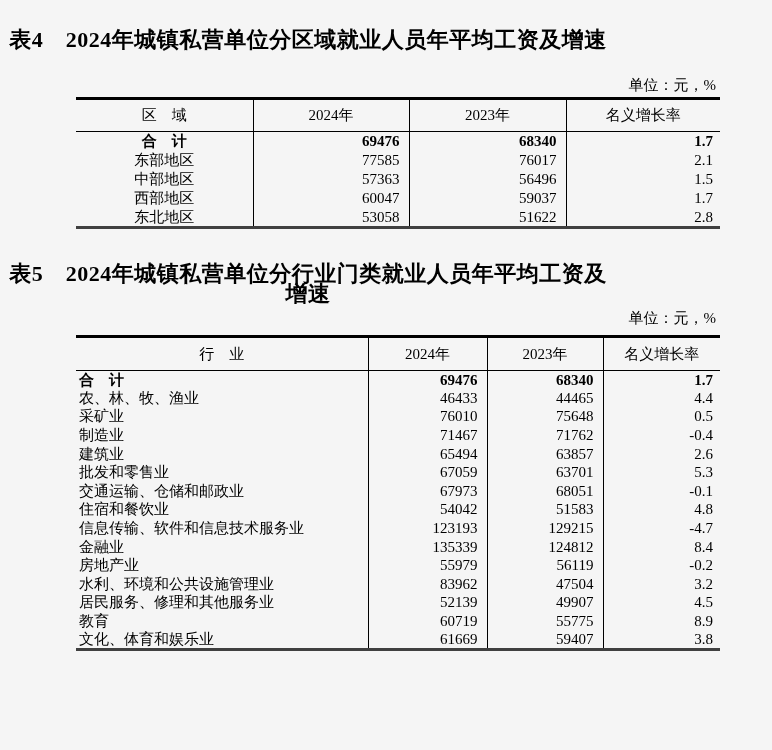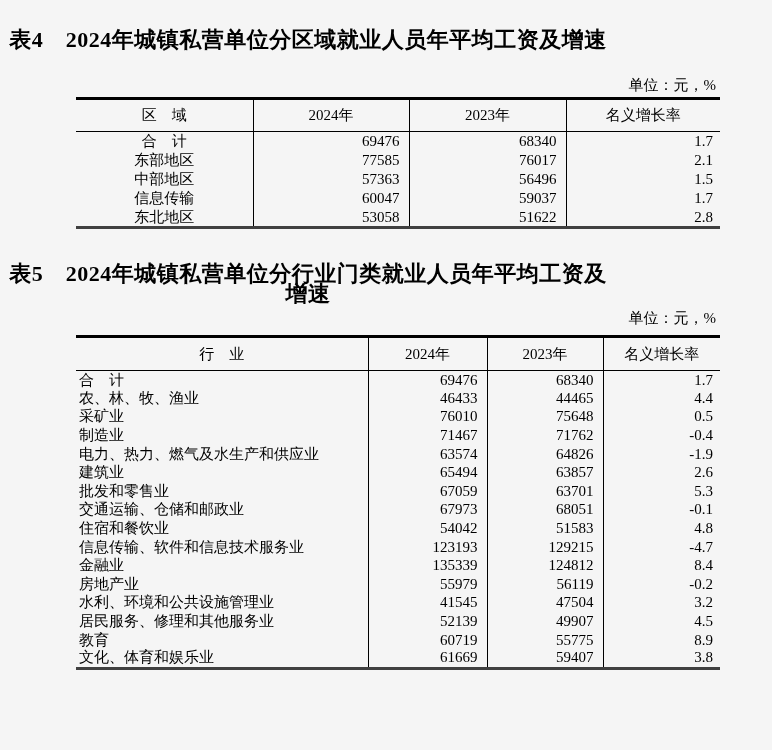--- a/index.html
+++ b/index.html
@@ -68,21 +68,21 @@
     padding: 0;
     line-height: 1;
     white-space: nowrap;
     overflow: hidden;
   }
   th + th, td + td { border-left: 1.5px solid #000; }
   td.col-num  { text-align: right; padding-right: 9px; }
   td.col-growth { text-align: right; padding-right: 7px; }
   #t4-table td.col-label { text-align: center; }
   #t5-table td.col-label { text-align: left; padding-left: 3px; }
-  tr.bold td { font-weight: normal; }
+  tr.bold td { font-weight: bold; }
 </style>
 </head>
 <body>
 
 <div class="page">
 
   <div class="tbl-title" id="t4-title">表4　2024年城镇私营单位分区域就业人员年平均工资及增速</div>
 
   <div class="unit-label" id="t4-unit">单位：元，%</div>
 
@@ -114,21 +114,21 @@
           <td class="col-num">76017</td>
           <td class="col-growth">2.1</td>
         </tr>
         <tr>
           <td class="col-label">中部地区</td>
           <td class="col-num">57363</td>
           <td class="col-num">56496</td>
           <td class="col-growth">1.5</td>
         </tr>
         <tr>
-          <td class="col-label">信息传输</td>
+          <td class="col-label">西部地区</td>
           <td class="col-num">60047</td>
           <td class="col-num">59037</td>
           <td class="col-growth">1.7</td>
         </tr>
         <tr>
           <td class="col-label">东北地区</td>
           <td class="col-num">53058</td>
           <td class="col-num">51622</td>
           <td class="col-growth">2.8</td>
         </tr>
@@ -173,26 +173,20 @@
           <td class="col-num">75648</td>
           <td class="col-growth">0.5</td>
         </tr>
         <tr>
           <td class="col-label">制造业</td>
           <td class="col-num">71467</td>
           <td class="col-num">71762</td>
           <td class="col-growth">-0.4</td>
         </tr>
         <tr>
-          <td class="col-label">电力、热力、燃气及水生产和供应业</td>
-          <td class="col-num">63574</td>
-          <td class="col-num">64826</td>
-          <td class="col-growth">-1.9</td>
-        </tr>
-        <tr>
           <td class="col-label">建筑业</td>
           <td class="col-num">65494</td>
           <td class="col-num">63857</td>
           <td class="col-growth">2.6</td>
         </tr>
         <tr>
           <td class="col-label">批发和零售业</td>
           <td class="col-num">67059</td>
           <td class="col-num">63701</td>
           <td class="col-growth">5.3</td>
@@ -222,21 +216,21 @@
           <td class="col-growth">8.4</td>
         </tr>
         <tr>
           <td class="col-label">房地产业</td>
           <td class="col-num">55979</td>
           <td class="col-num">56119</td>
           <td class="col-growth">-0.2</td>
         </tr>
         <tr>
           <td class="col-label">水利、环境和公共设施管理业</td>
-          <td class="col-num">41545</td>
+          <td class="col-num">83962</td>
           <td class="col-num">47504</td>
           <td class="col-growth">3.2</td>
         </tr>
         <tr>
           <td class="col-label">居民服务、修理和其他服务业</td>
           <td class="col-num">52139</td>
           <td class="col-num">49907</td>
           <td class="col-growth">4.5</td>
         </tr>
         <tr>

